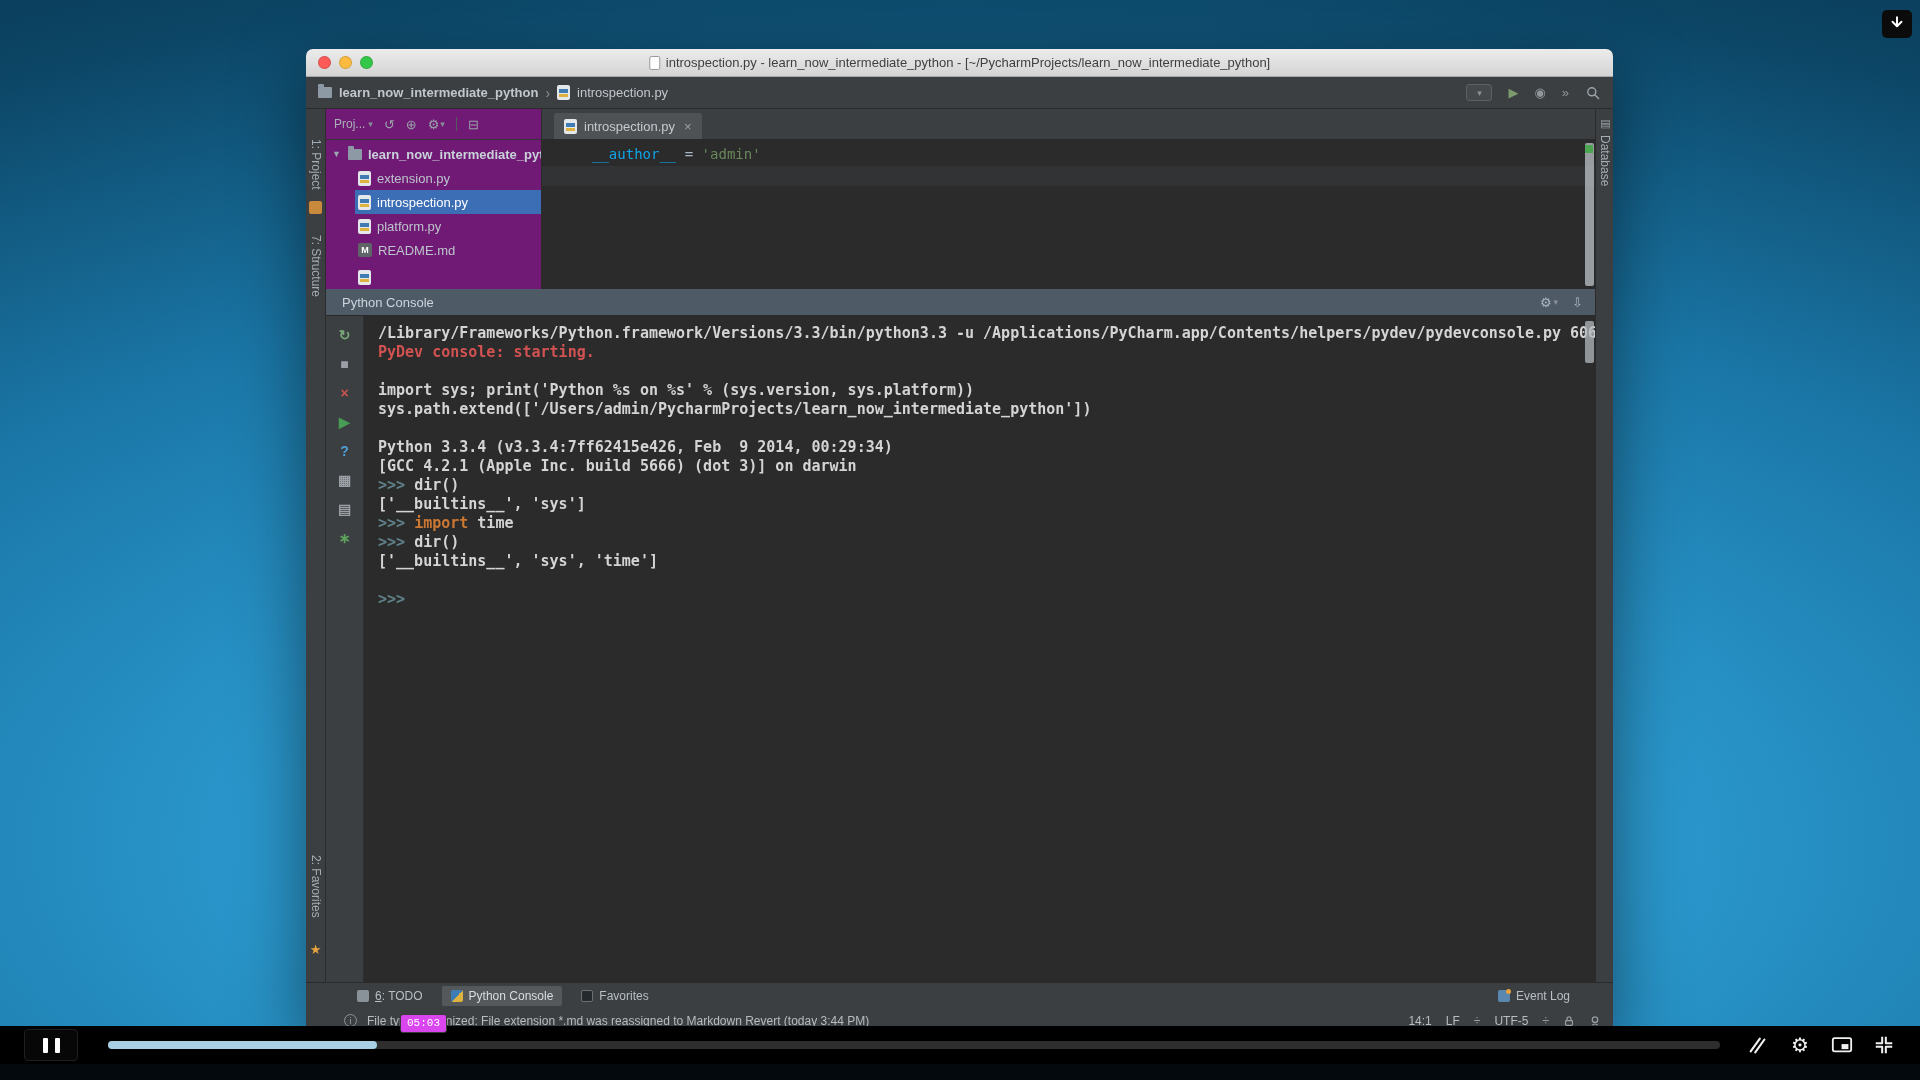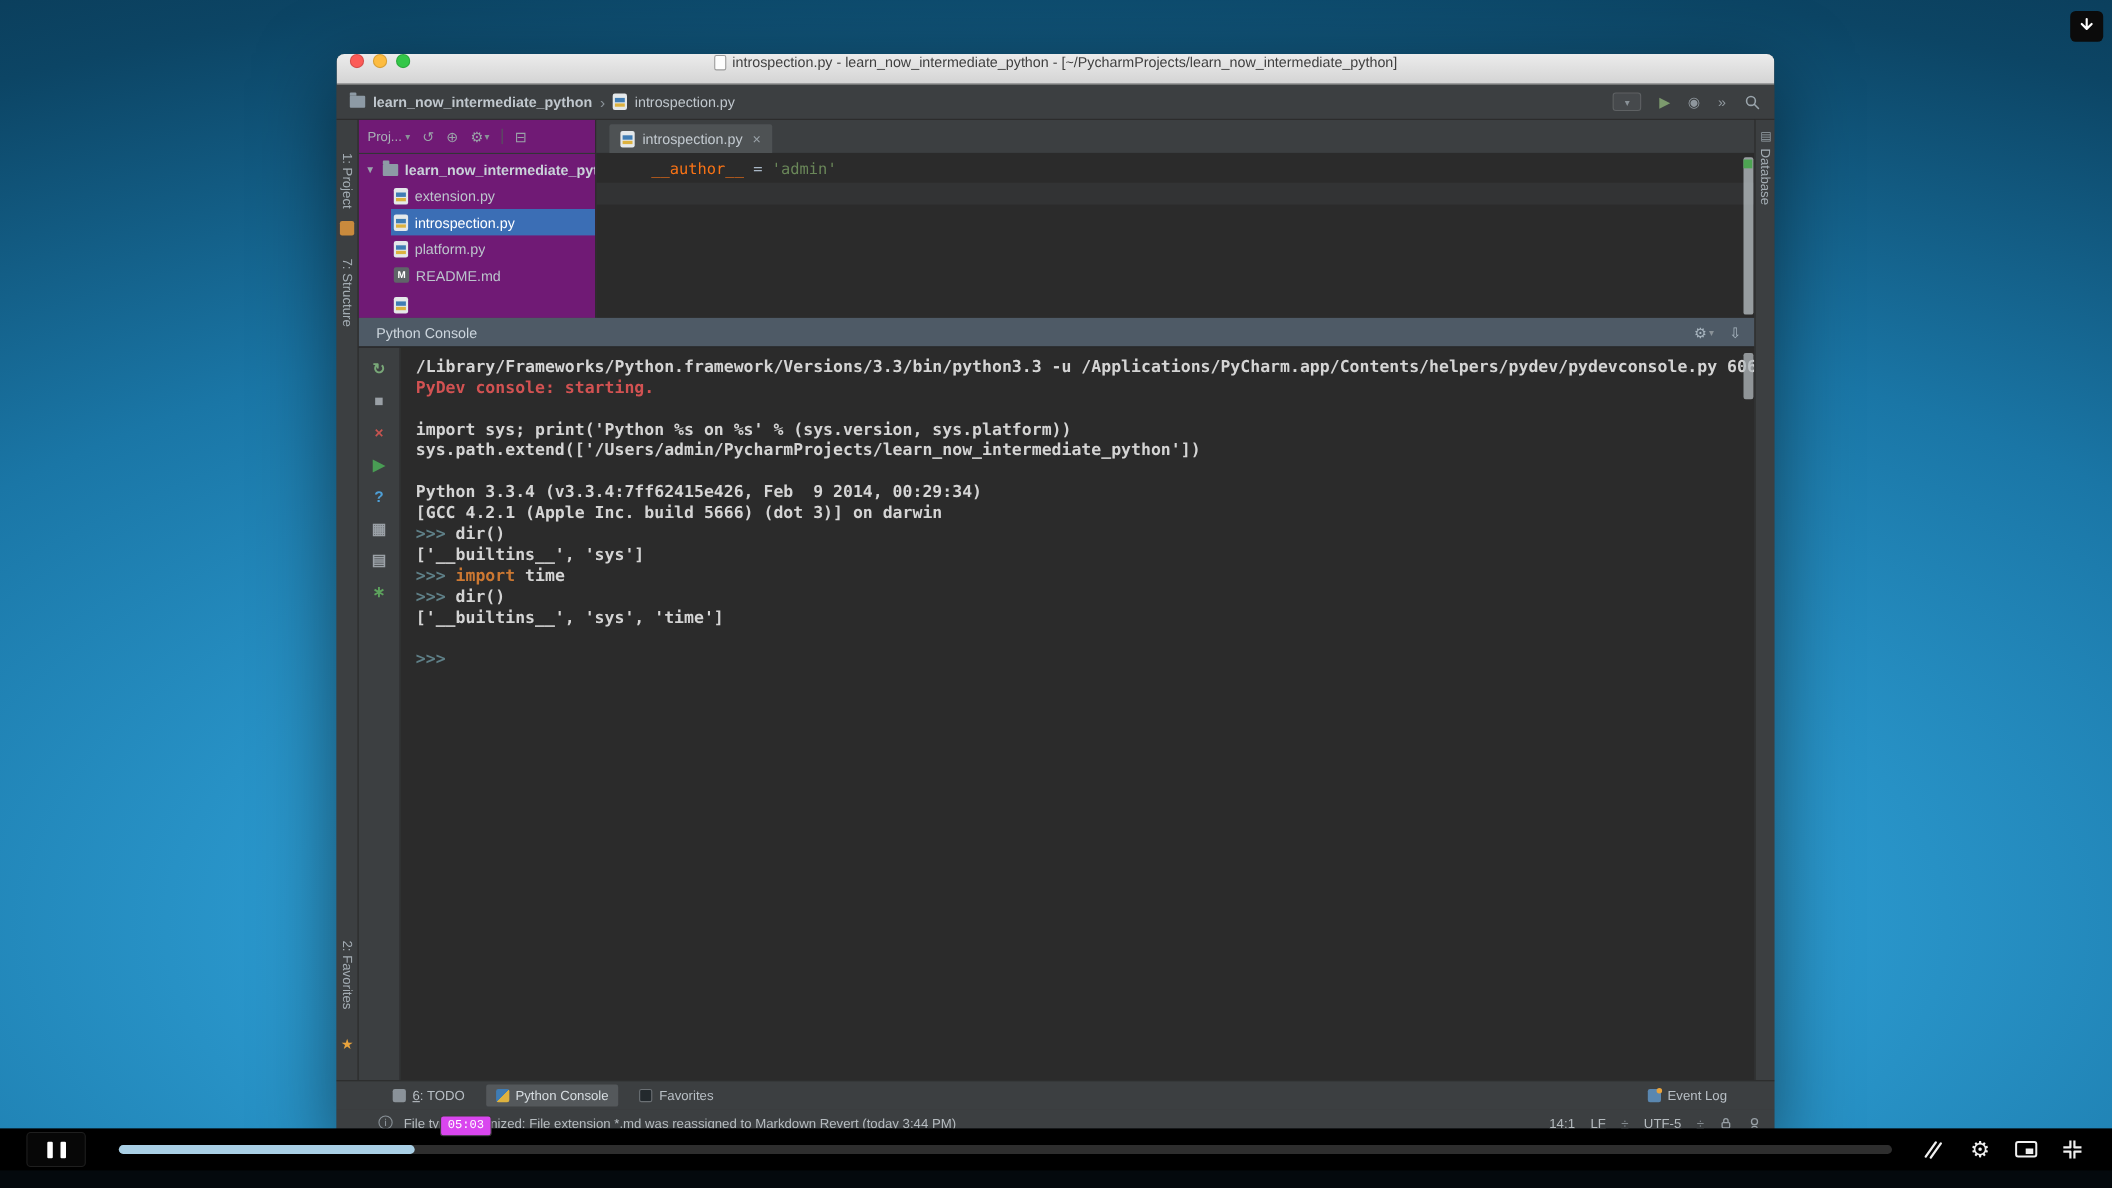--- a/index.html
+++ b/index.html
@@ -13,21 +13,21 @@
     position:relative;
   }
   .stage{position:absolute;inset:0;}
 
   
   .download-btn{position:absolute;top:10px;right:8px;width:30px;height:28px;background:#0b0b0b;border:none;border-radius:5px;display:flex;align-items:center;justify-content:center;cursor:pointer;z-index:20;}
 
   
   .window{position:absolute;left:306px;top:49px;width:1307px;height:983px;background:#3c3f41;border-radius:7px 7px 0 0;box-shadow:0 22px 70px rgba(0,0,0,.5);}
 
-  .titlebar{height:28px;background:linear-gradient(#ececec,#d4d4d4);border-radius:7px 7px 0 0;border-bottom:1px solid #a8a8a8;position:relative;display:flex;align-items:flex-start;}
+  .titlebar{height:28px;background:linear-gradient(#ececec,#d4d4d4);border-radius:7px 7px 0 0;border-bottom:1px solid #a8a8a8;position:relative;display:flex;align-items:center;}
   .traffic{display:flex;gap:8px;margin-left:12px;}
   .light{width:13px;height:13px;border-radius:50%;background:#ccc;border:1px solid rgba(0,0,0,.15);}
   .title-text{position:absolute;left:50%;transform:translateX(-50%);font-size:13px;color:#3f3f3f;white-space:nowrap;display:flex;align-items:center;gap:6px;}
   .doc-icon{width:11px;height:14px;background:#fdfdfd;border:1px solid #9b9b9b;border-radius:2px;display:inline-block;}
 
   .navbar{height:32px;background:#3c3f41;border-bottom:1px solid #2b2b2b;display:flex;align-items:center;padding:0 12px;color:#c0c7cd;font-size:13px;gap:7px;}
   .crumb.strong{font-weight:bold;}
   .crumb-sep{color:#8a9298;font-size:14px;}
   .nav-right{margin-left:auto;display:flex;align-items:center;gap:16px;}
   .runbox{width:26px;height:17px;background:#46494c;border:1px solid #5e6163;border-radius:3px;display:flex;align-items:center;justify-content:center;color:#9aa4ab;font-size:10px;}
@@ -71,21 +71,21 @@
   .tree-row.child-partial{margin-top:3px;}
   .tri{font-size:9px;color:#9aa5ad;width:10px;flex:none;}
   .tree-label{overflow:hidden;}
 
   .editor-col{flex:1;display:flex;flex-direction:column;min-width:0;background:#2b2b2b;}
   .tabs-row{height:31px;background:#3c3f41;display:flex;align-items:flex-end;padding-left:12px;border-bottom:1px solid #2b2b2b;}
   .tab{height:26px;background:#4e5254;display:flex;align-items:center;gap:7px;padding:0 10px;color:#c3cad0;font-size:13px;border-radius:2px 2px 0 0;cursor:pointer;}
   .tab-close{color:#9aa2a8;font-size:13px;margin-left:2px;cursor:pointer;}
   .editor{flex:1;position:relative;font-family:"DejaVu Sans Mono",monospace;font-size:14px;color:#a9b7c6;padding-top:6px;overflow:hidden;}
   .code-line{height:19px;padding-left:50px;white-space:pre;}
-  .tok-var{color:#f97316;}
+  .tok-var{color:#0ea5e9;}
   .tok-plain{color:#a9b7c6;}
   .tok-str{color:var(--str);}
   .current-line{height:20px;background:#323334;margin-top:1px;}
   .ed-scroll{position:absolute;top:3px;bottom:3px;right:1px;width:9px;background:#b3babe;opacity:.8;border-radius:2px;}
   .ed-mark{position:absolute;top:5px;right:2px;width:8px;height:8px;background:#4da552;z-index:2;}
 
   .console-header{height:26px;background:#4e5a66;display:flex;align-items:center;padding:0 12px 0 16px;color:#ccd5dd;font-size:13px;}
   .ch-right{margin-left:auto;display:flex;align-items:center;gap:14px;color:#a9b6c0;}
   .ch-ic{display:flex;align-items:center;gap:2px;font-size:13px;cursor:pointer;}
 

